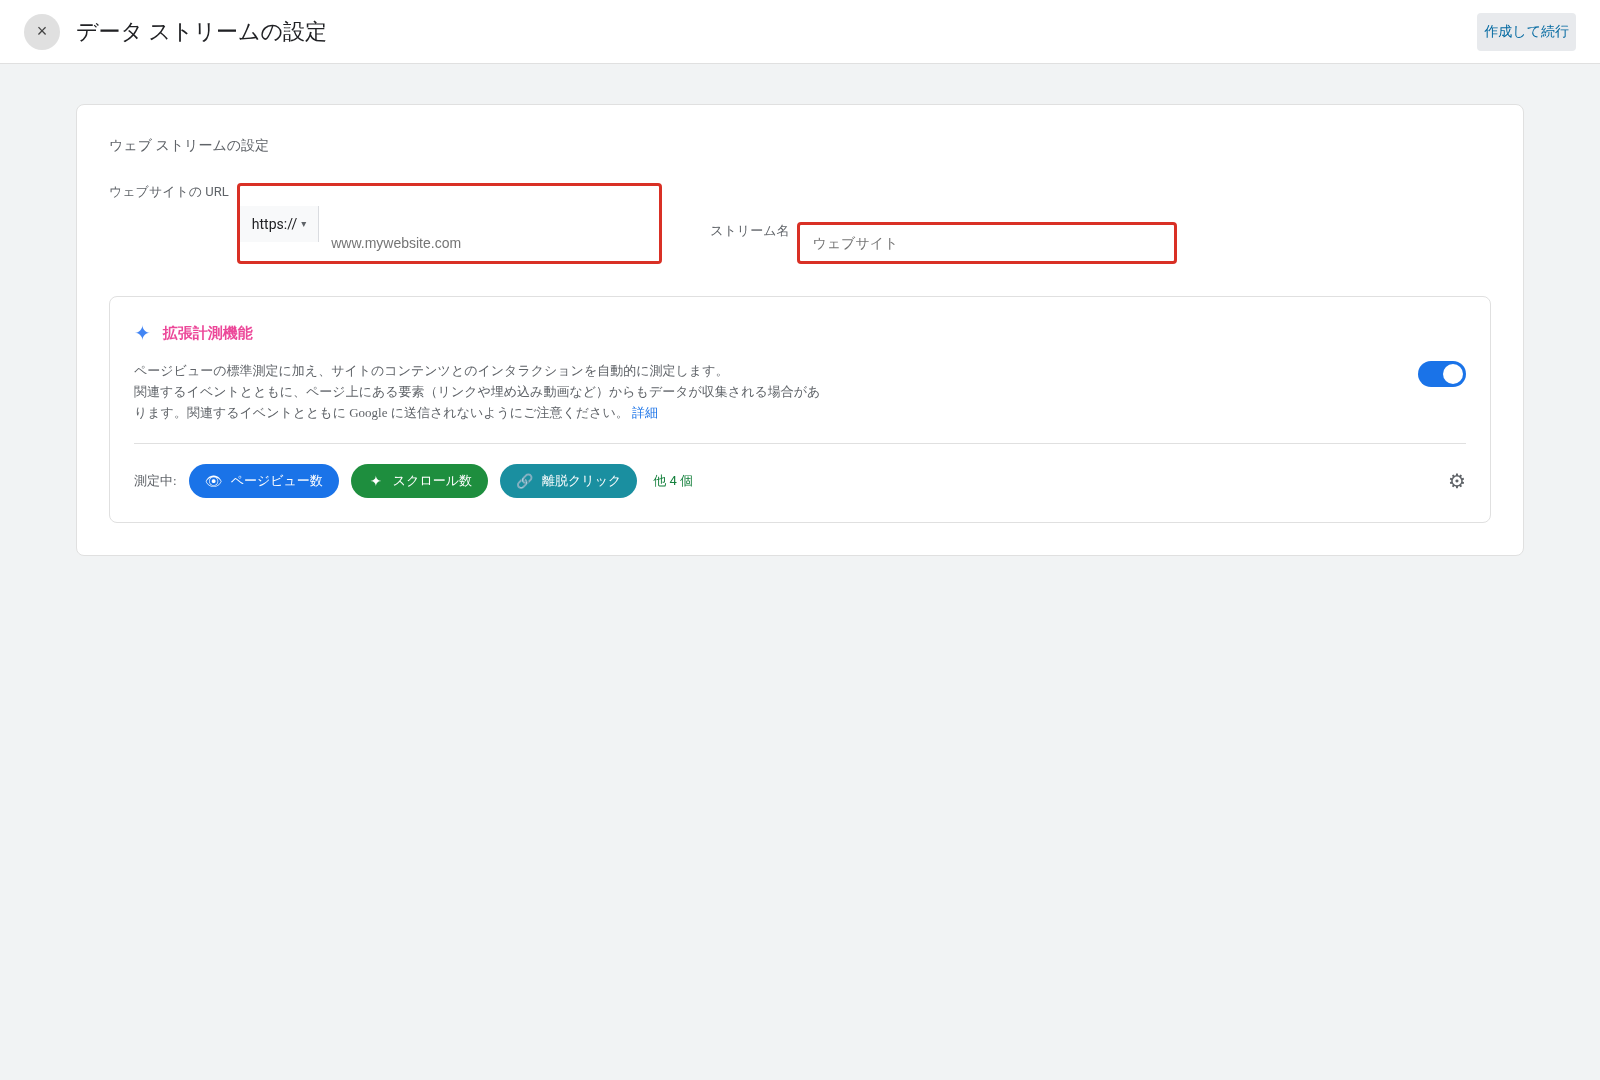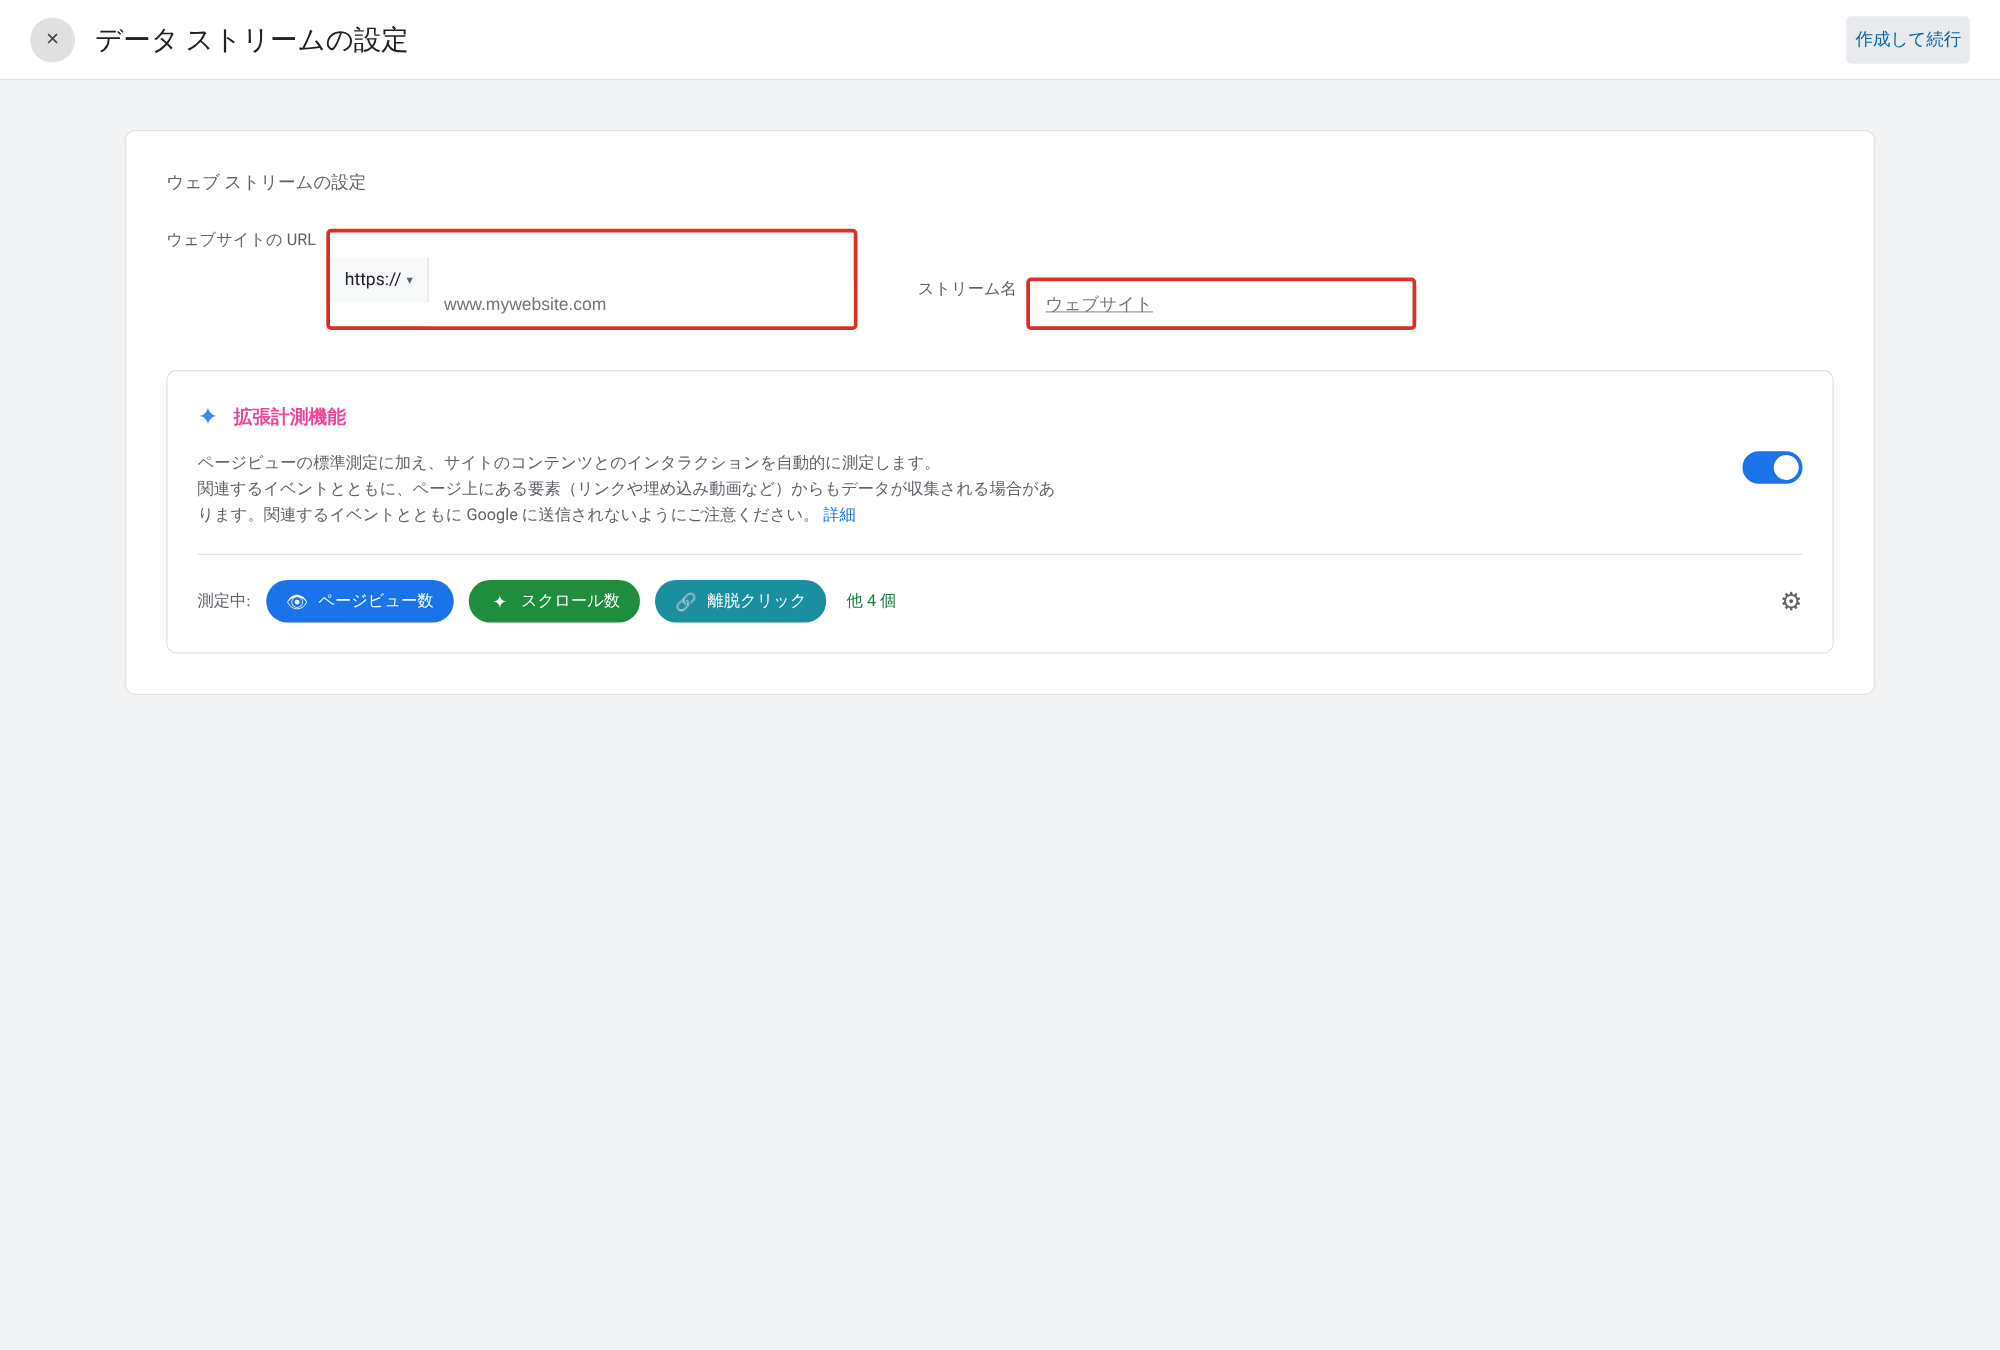--- a/index.html
+++ b/index.html
@@ -48,21 +48,21 @@
       border: none;
       border-radius: 4px;
       padding: 10px 7px;
       font-size: 14px;
       color: #0369a1;
       cursor: not-allowed;
     }
 
     
     .main {
-      padding: 40px 100px;
+      padding: 40px 76px;
     }
 
     
     .card {
       background: #fff;
       border-radius: 8px;
       border: 1px solid #e0e0e0;
       padding: 32px;
     }
 
@@ -127,23 +127,22 @@
       background: #fff;
       margin-top: 39px;
     }
 
     .stream-name-input {
       border: 3px solid #d93025;
       border-radius: 4px;
       padding: 10px 12px;
       font-size: 14px;
       color: #9aa0a6;
-      width: 312px;
+      width: 380px;
       outline: none;
-      text-decoration: underline;
     }
 
     
     .enhanced-section {
       border: 1px solid #e0e0e0;
       border-radius: 8px;
       padding: 24px;
     }
 
     .enhanced-header {
@@ -318,21 +317,21 @@
 
     </div>
 
     <div class="enhanced-section">
 
       <div class="enhanced-header">
         <span class="sparkle-icon">✦</span>
         <span class="enhanced-title">拡張計測機能</span>
       </div>
 
-      <div style="position:relative; padding-right: 70px;">
+      <div style="position:relative; padding-right: 70px; font-family: Liberation Serif, serif;">
         <div class="enhanced-description">
           <span>ページビューの標準測定に加え、サイトのコンテンツとのインタラクションを自動的に測定します。</span><br>
           <span>関連するイベントとともに、ページ上にある要素（リンクや埋め込み動画など）からもデータが収集される場合があ</span><br>
           <span>ります。関連するイベントとともに Google に送信されないようにご注意ください。</span>
           <a class="detail-link">詳細</a>
         </div>
         <div class="toggle-container">
           <div class="toggle">
             <span class="toggle-check">✓</span>
           </div>

